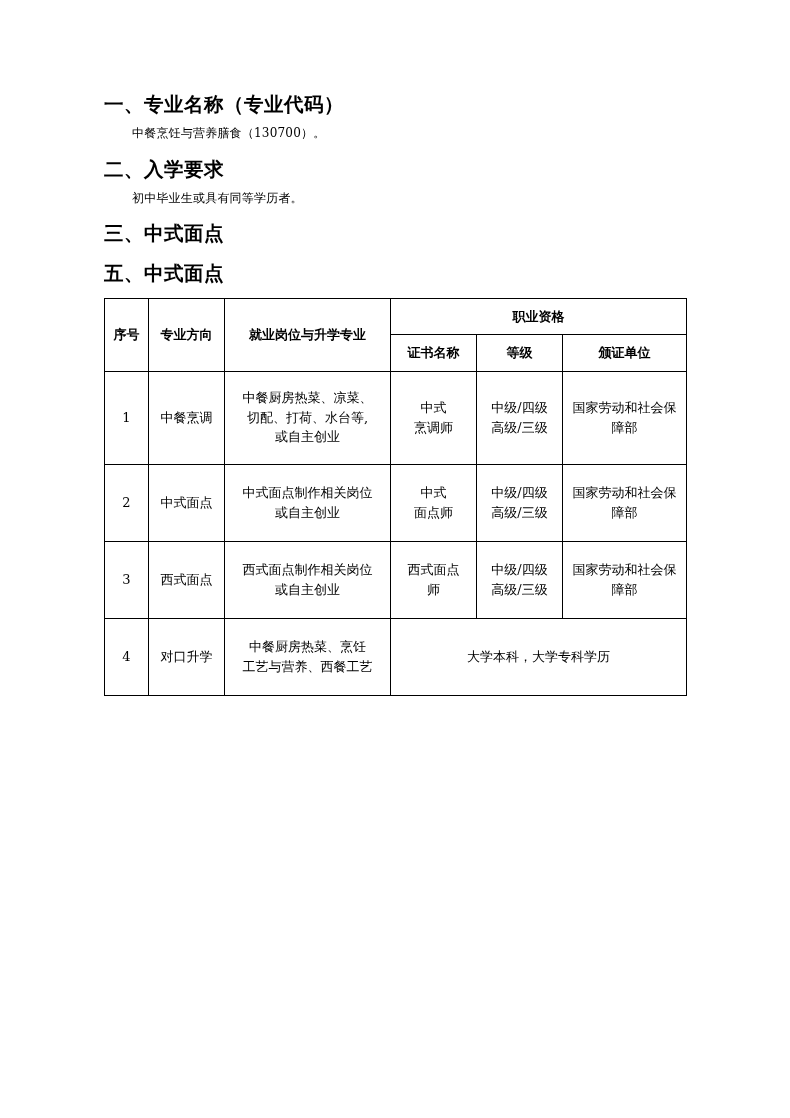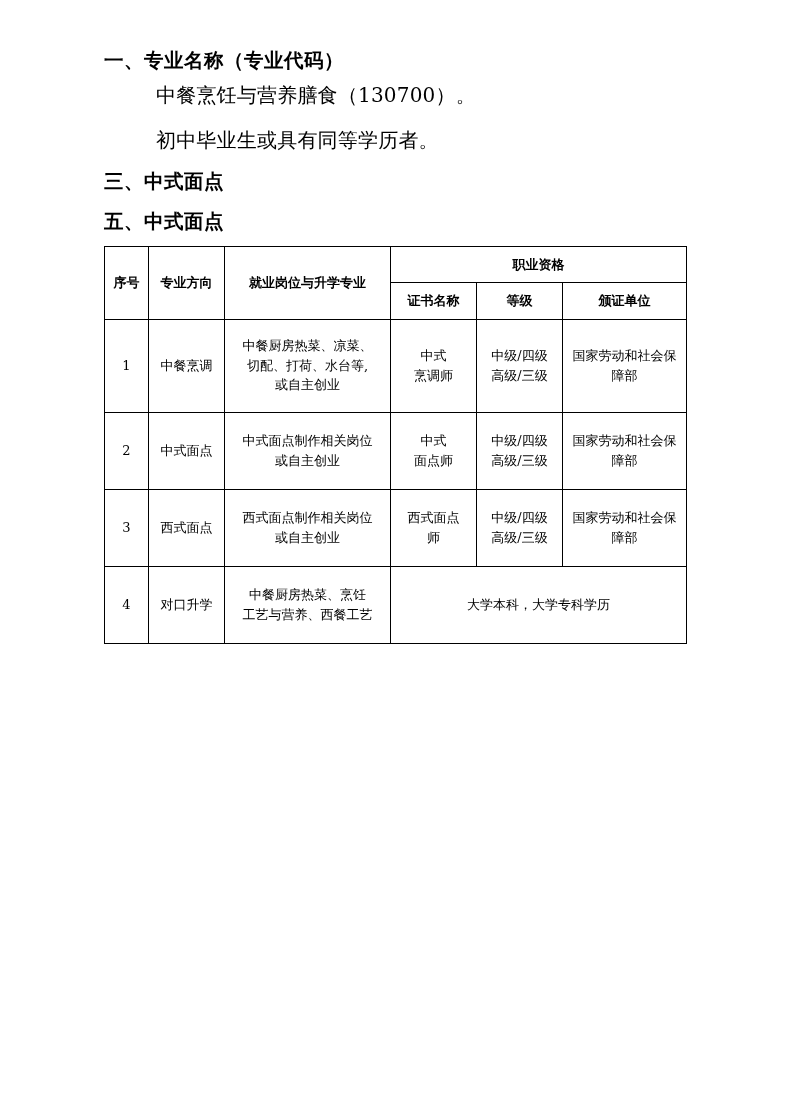--- a/index.html
+++ b/index.html
@@ -12,40 +12,40 @@
     height: 1118px;
     font-family: "DejaVu Serif", "Liberation Serif", serif;
     color: #000000;
     position: relative;
     overflow: hidden;
   }
   .page {
     box-sizing: border-box;
     width: 647px;
     min-height: 1118px;
-    padding: 48px 104px 40px 104px;
+    padding: 92px 104px 40px 104px;
   }
   h2.section-heading {
     font-family: "DejaVu Sans", "Liberation Sans", sans-serif;
     font-weight: bold;
     font-size: 19.5px;
     line-height: 1.35;
     margin: 0 0 6px 0;
     letter-spacing: 0.5px;
   }
   .section-block {
     margin-bottom: 16px;
   }
   .section-block.tight {
     margin-bottom: 14px;
   }
   p.body-text {
-    font-size: 20px;
+    font-size: 12px;
     line-height: 1.52;
-    margin: 0 0 2px 12px;
+    margin: 0 0 2px 4px;
     text-indent: 2em;
     letter-spacing: 0.2px;
     text-align: justify;
   }
   p.body-text.short {
     text-align: left;
   }
 
   
   table.occupation-table {
@@ -90,20 +90,21 @@
 <body>
 
 <div class="page">
 
   <div class="section-block tight">
     <h2 class="section-heading">一、专业名称（专业代码）</h2>
     <p class="body-text short">中餐烹饪与营养膳食（130700）。</p>
   </div>
 
   <div class="section-block tight">
+    <h2 class="section-heading">二、入学要求</h2>
     <p class="body-text short">初中毕业生或具有同等学历者。</p>
   </div>
 
   <div class="section-block tight">
     <h2 class="section-heading">三、中式面点</h2>
   </div>
 
 
   <div class="section-block">
     <h2 class="section-heading">五、中式面点</h2>

